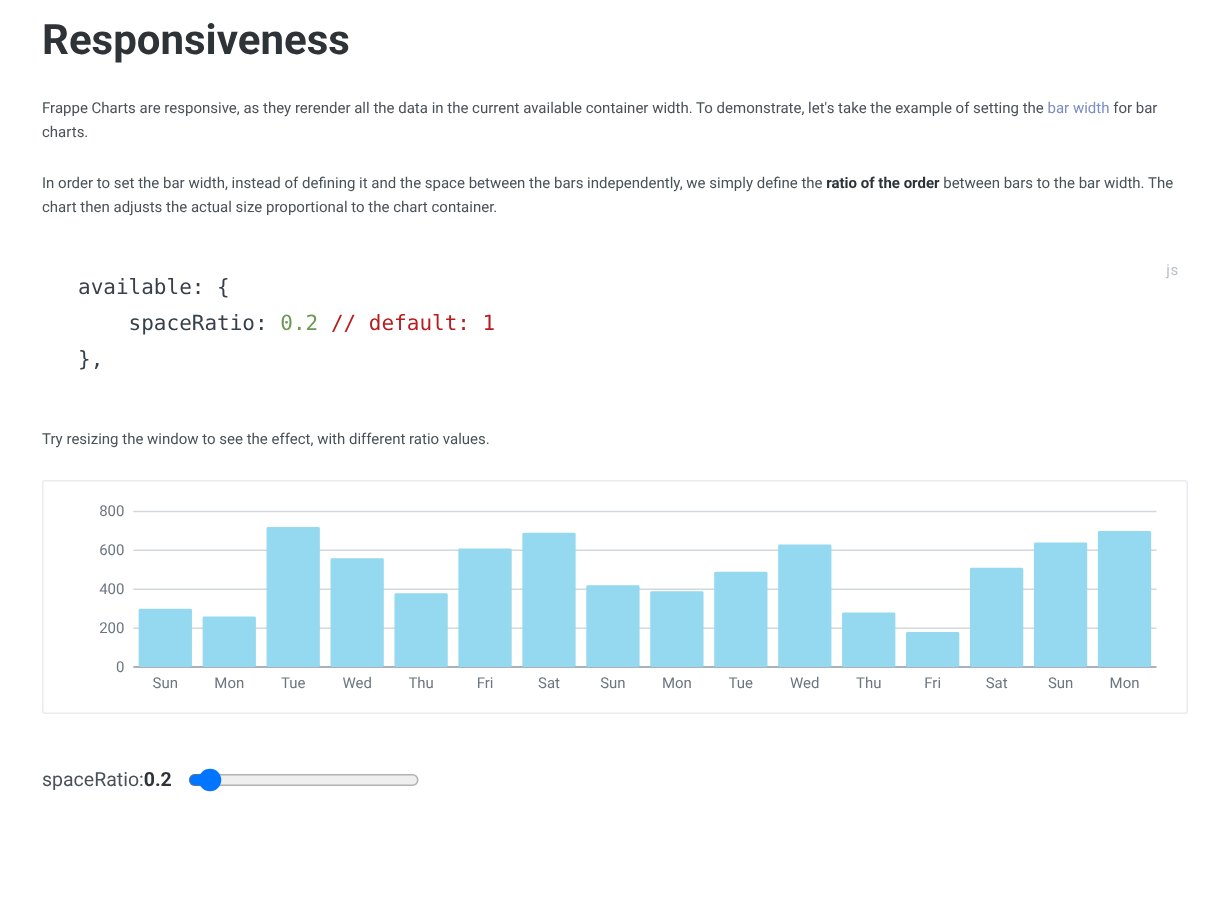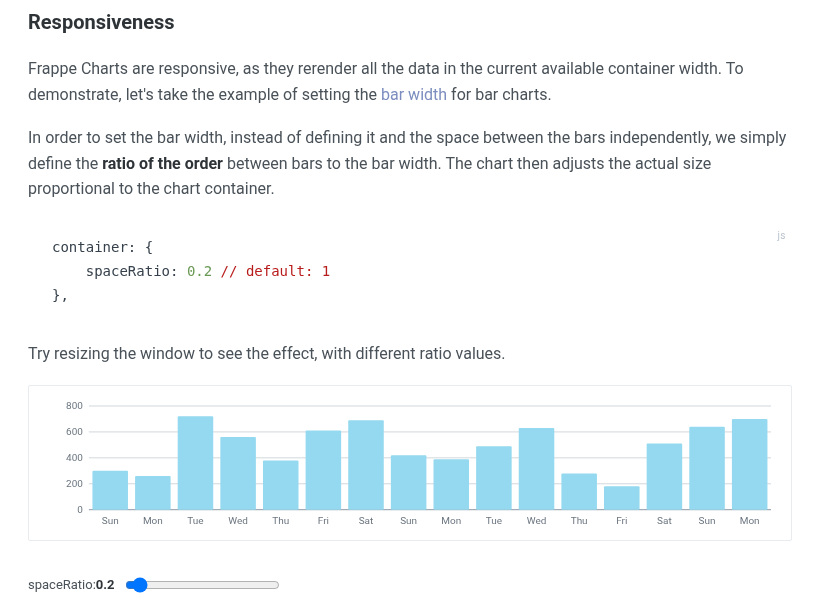--- a/index.html
+++ b/index.html
@@ -4,28 +4,28 @@
   <style>
     * { margin: 0; padding: 0; box-sizing: border-box; }
     body {
       font-family: -apple-system, BlinkMacSystemFont, "Segoe UI", Roboto, Helvetica, Arial, sans-serif;
       color: #36414c;
       background: #fff;
       width: 820px;
       padding: 0 28px;
     }
     h1 {
-      font-size: 20px;
+      font-size: 28px;
       font-weight: 700;
       color: #2e3338;
       margin-top: 10px;
       margin-bottom: 22px;
     }
     p {
-      font-size: 16px;
+      font-size: 10px;
       line-height: 1.6;
       color: #4a5259;
       margin-bottom: 18px;
     }
     a.link {
       color: #7c8dbf;
       text-decoration: none;
     }
     strong { font-weight: 700; color: #2e3338; }
     .code-wrap {
@@ -86,21 +86,21 @@
 <p>
   <span>Frappe Charts are responsive, as they rerender all the data in the current available container width. To demonstrate, let's take the example of setting the </span><a href="#" class="link">bar width</a><span> for bar charts.</span>
 </p>
 
 <p>
   <span>In order to set the bar width, instead of defining it and the space between the bars independently, we simply define the </span><strong>ratio of the order</strong><span> between bars to the bar width. The chart then adjusts the actual size proportional to the chart container.</span>
 </p>
 
 <div class="code-wrap">
   <span class="code-lang">js</span>
-  <pre><span class="tok-attr">container: {</span>
+  <pre><span class="tok-attr">available: {</span>
     <span class="tok-attr">spaceRatio: </span><span class="tok-num">0.2</span><span class="tok-comment"> // default: 1</span>
 <span class="tok-attr">},</span></pre>
 </div>
 
 <p>Try resizing the window to see the effect, with different ratio values.</p>
 
 <div class="chart-box">
   <svg class="chart-svg" viewBox="0 0 740 130">
     <g id="chart-layer">
         <line x1="48" x2="732" y1="110" y2="110" class="axis-line"></line>

